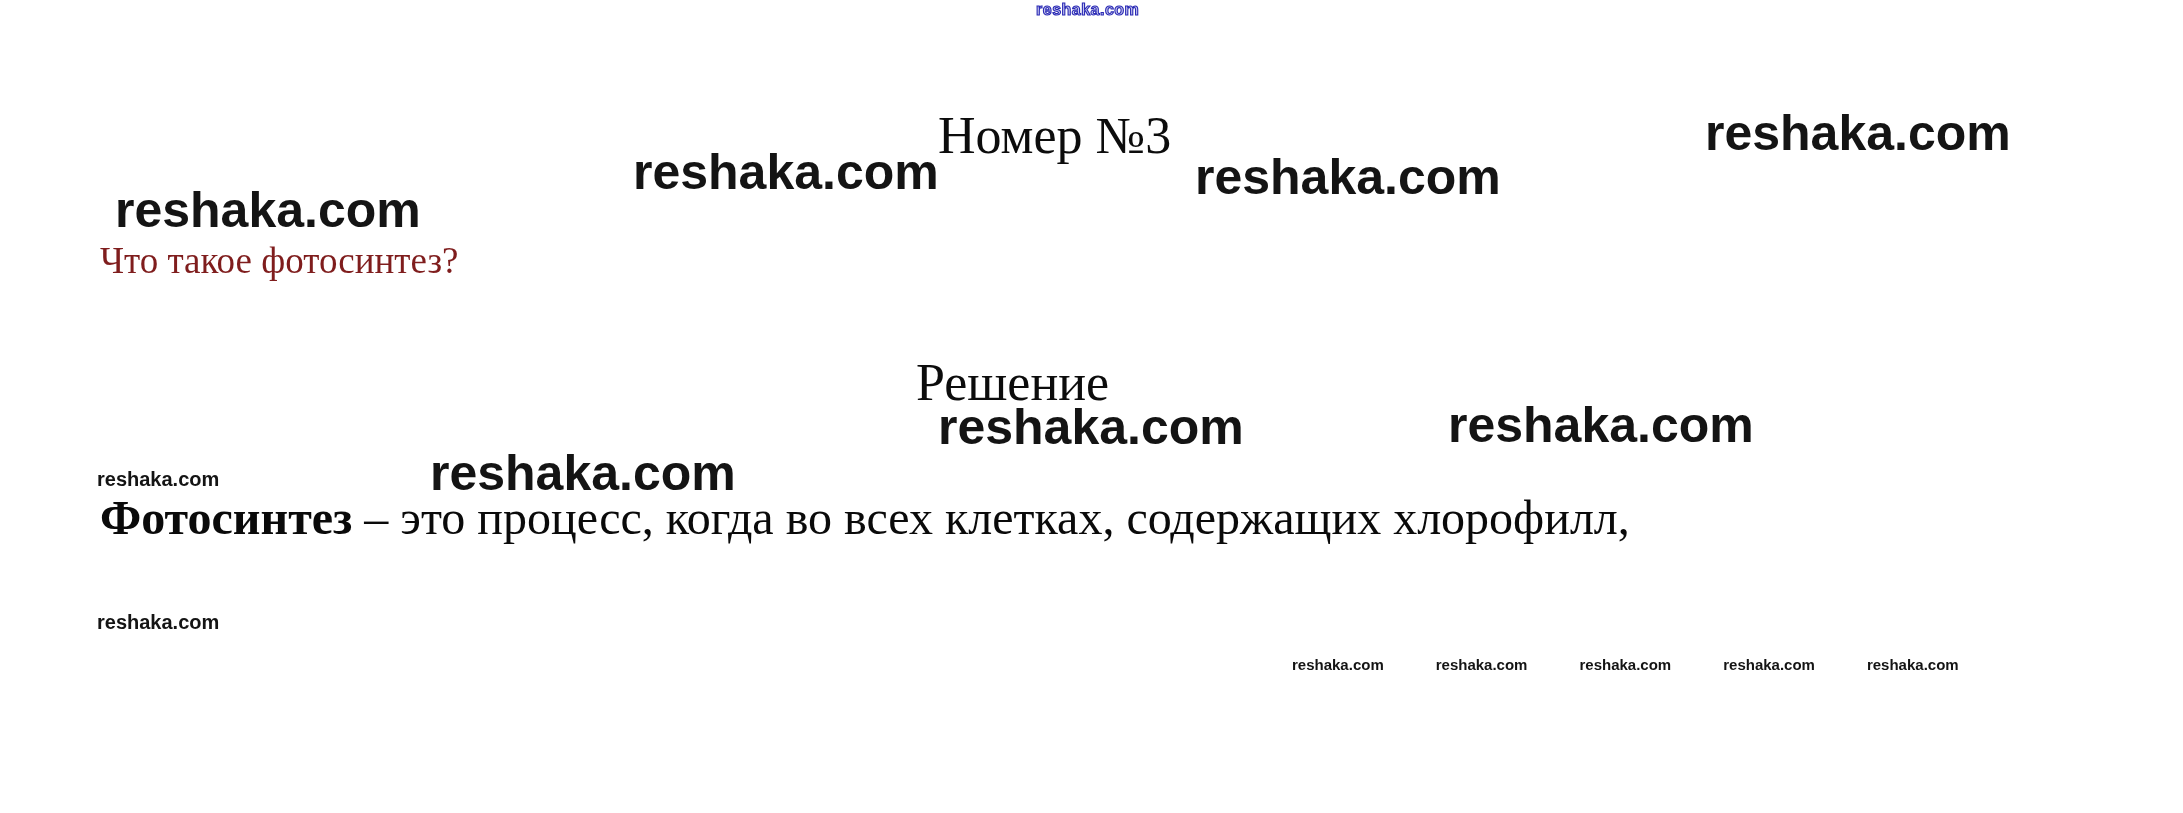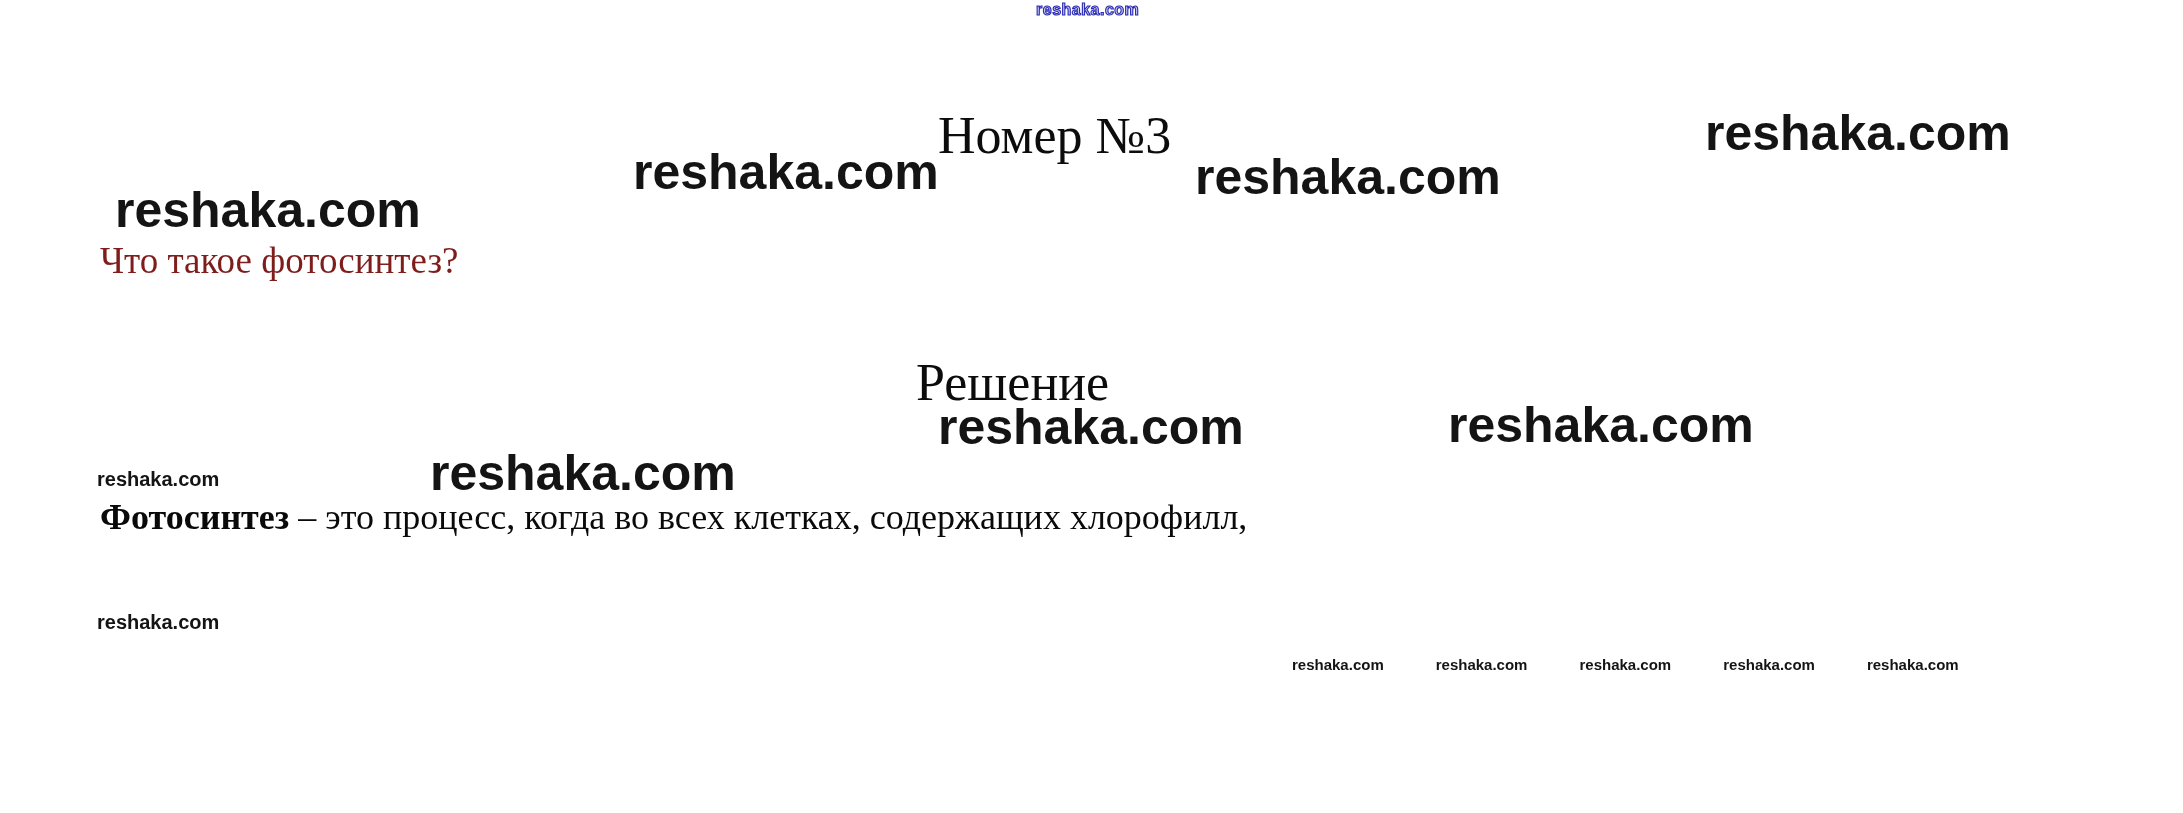--- a/index.html
+++ b/index.html
@@ -45,21 +45,21 @@
     -webkit-text-stroke: 1.1px #2a2ab5;
   }
 
   
   .answer-block {
     position: absolute;
     left: 100px;
     top: 484px;
     line-height: 67px;
   }
-  .answer-line { white-space: nowrap; font-size: 36px; }
+  .answer-line { white-space: nowrap; font-size: 48px; }
   .answer-term { font-weight: 700; }
 
   .wm-row-bottom {
     position: absolute;
     left: 1292px;
     top: 656px;
     display: flex;
     gap: 52px;
   }
 </style>

